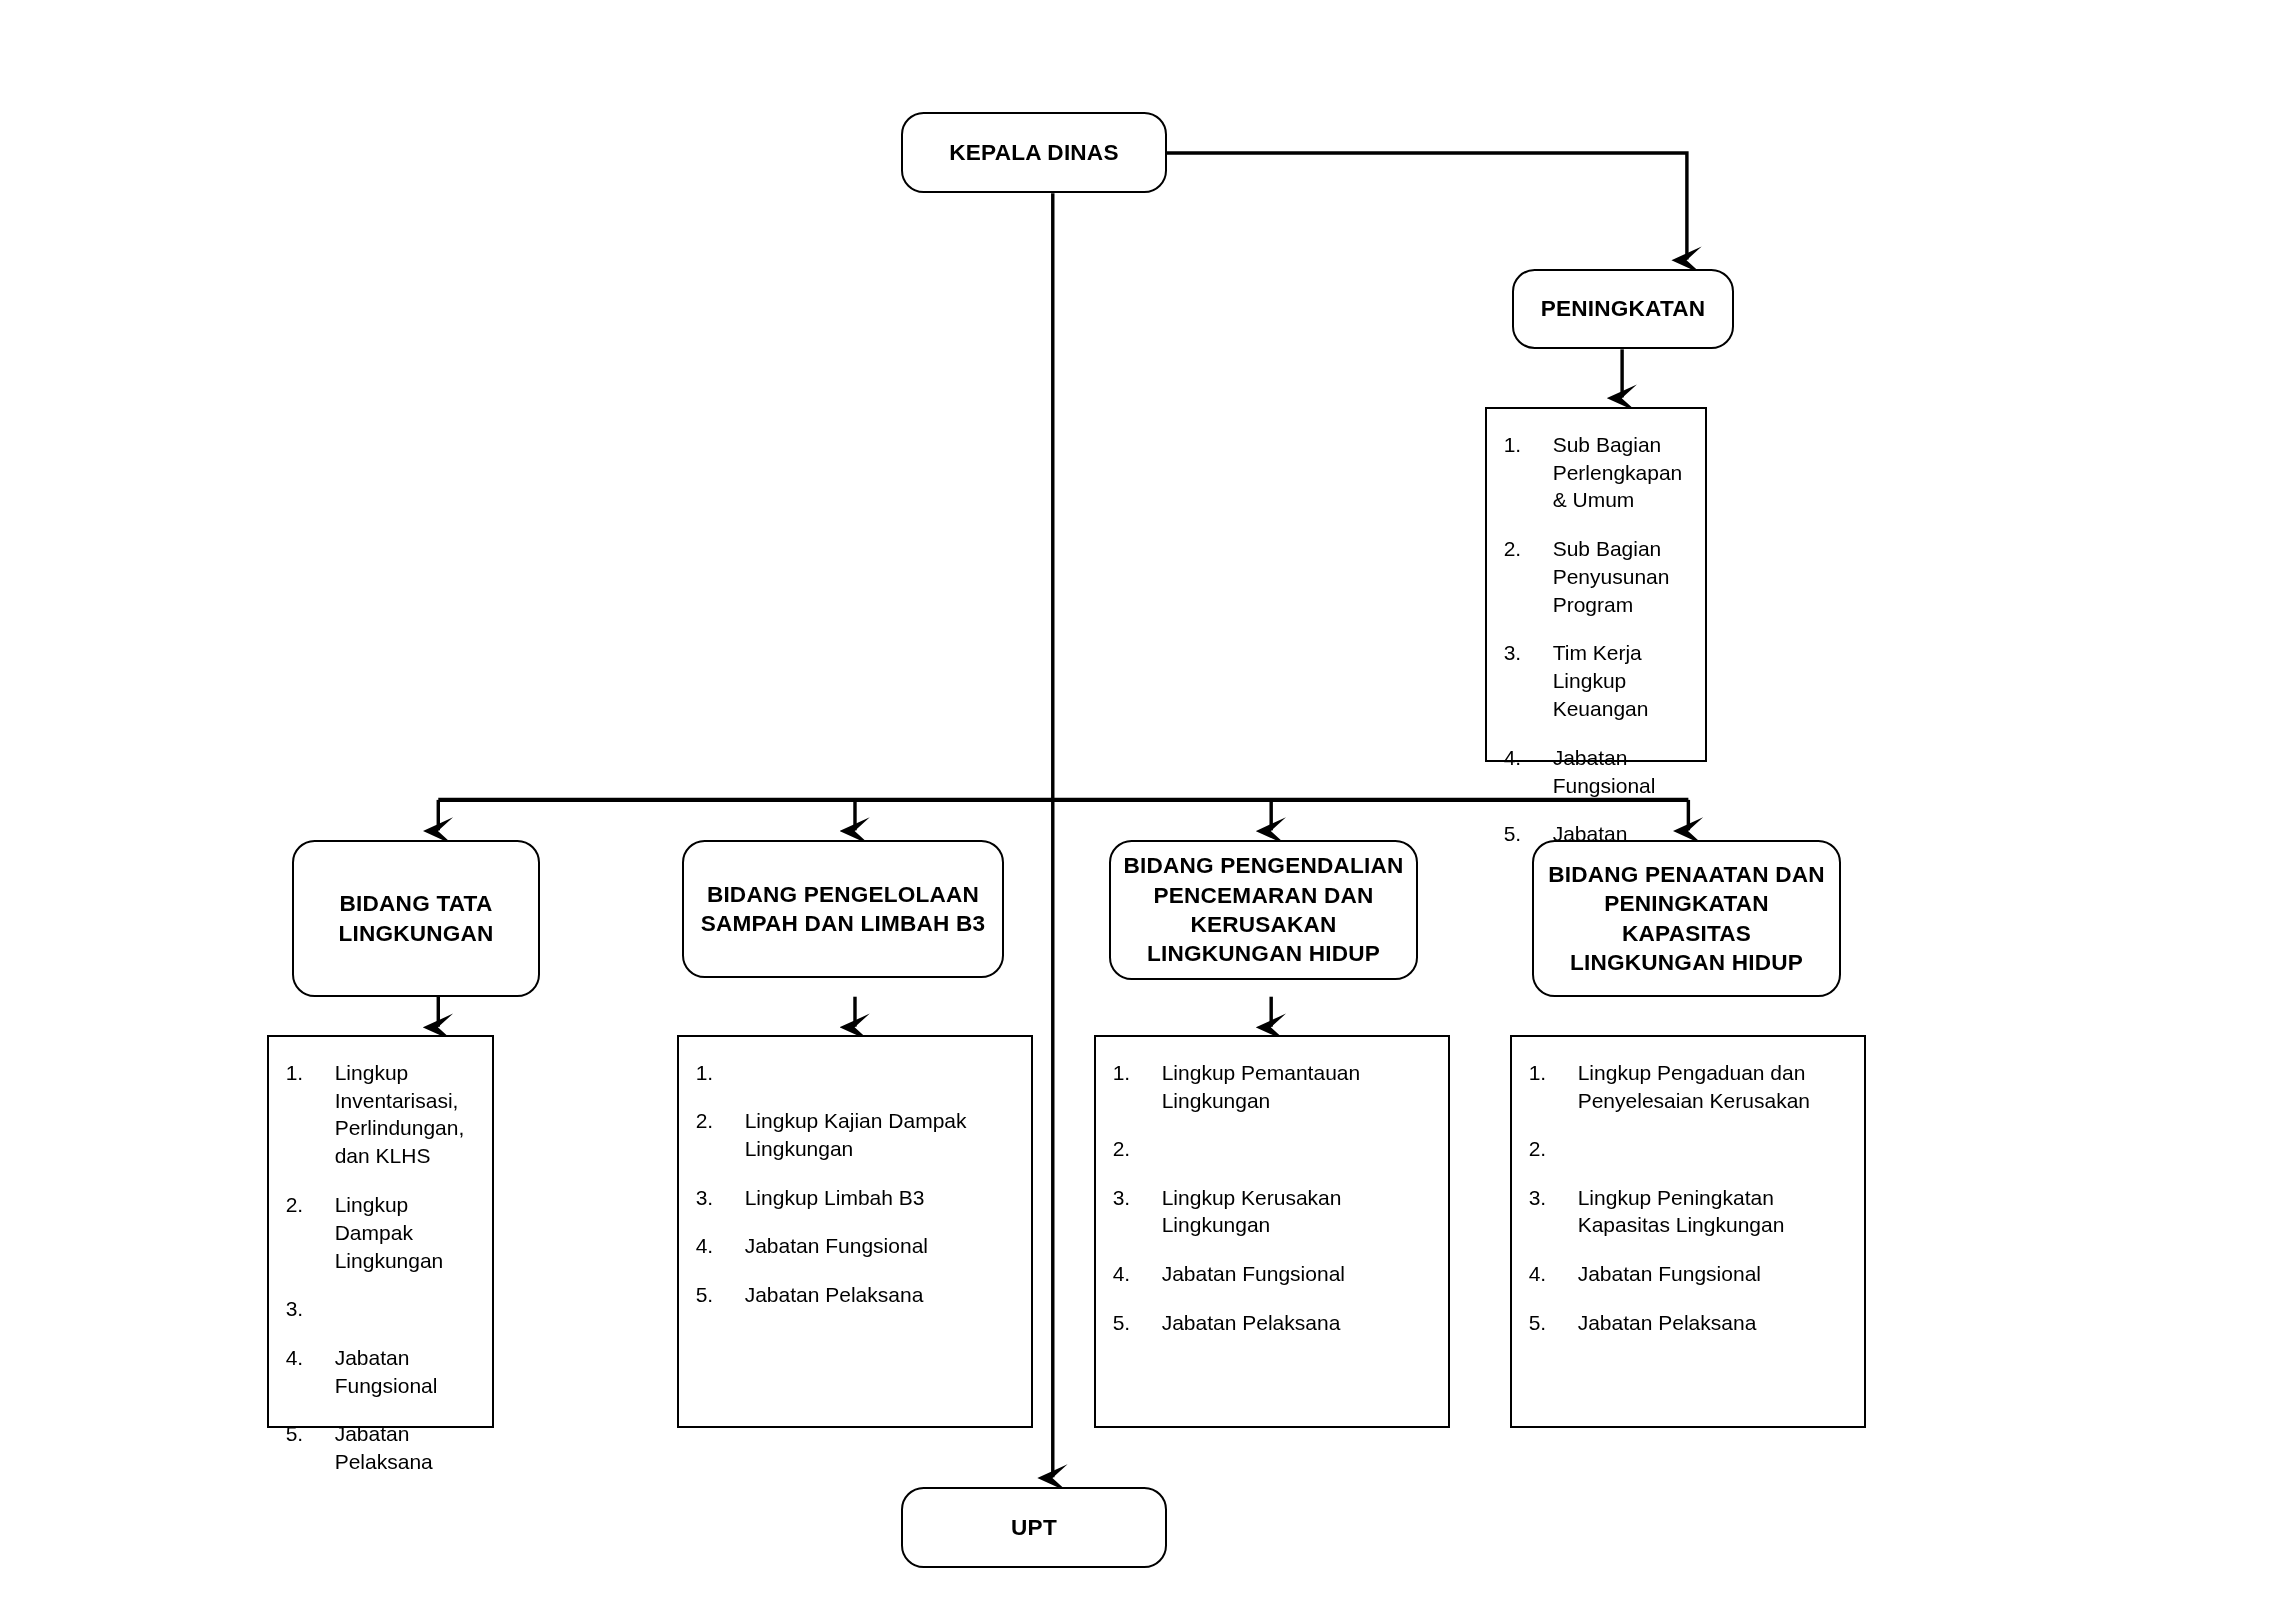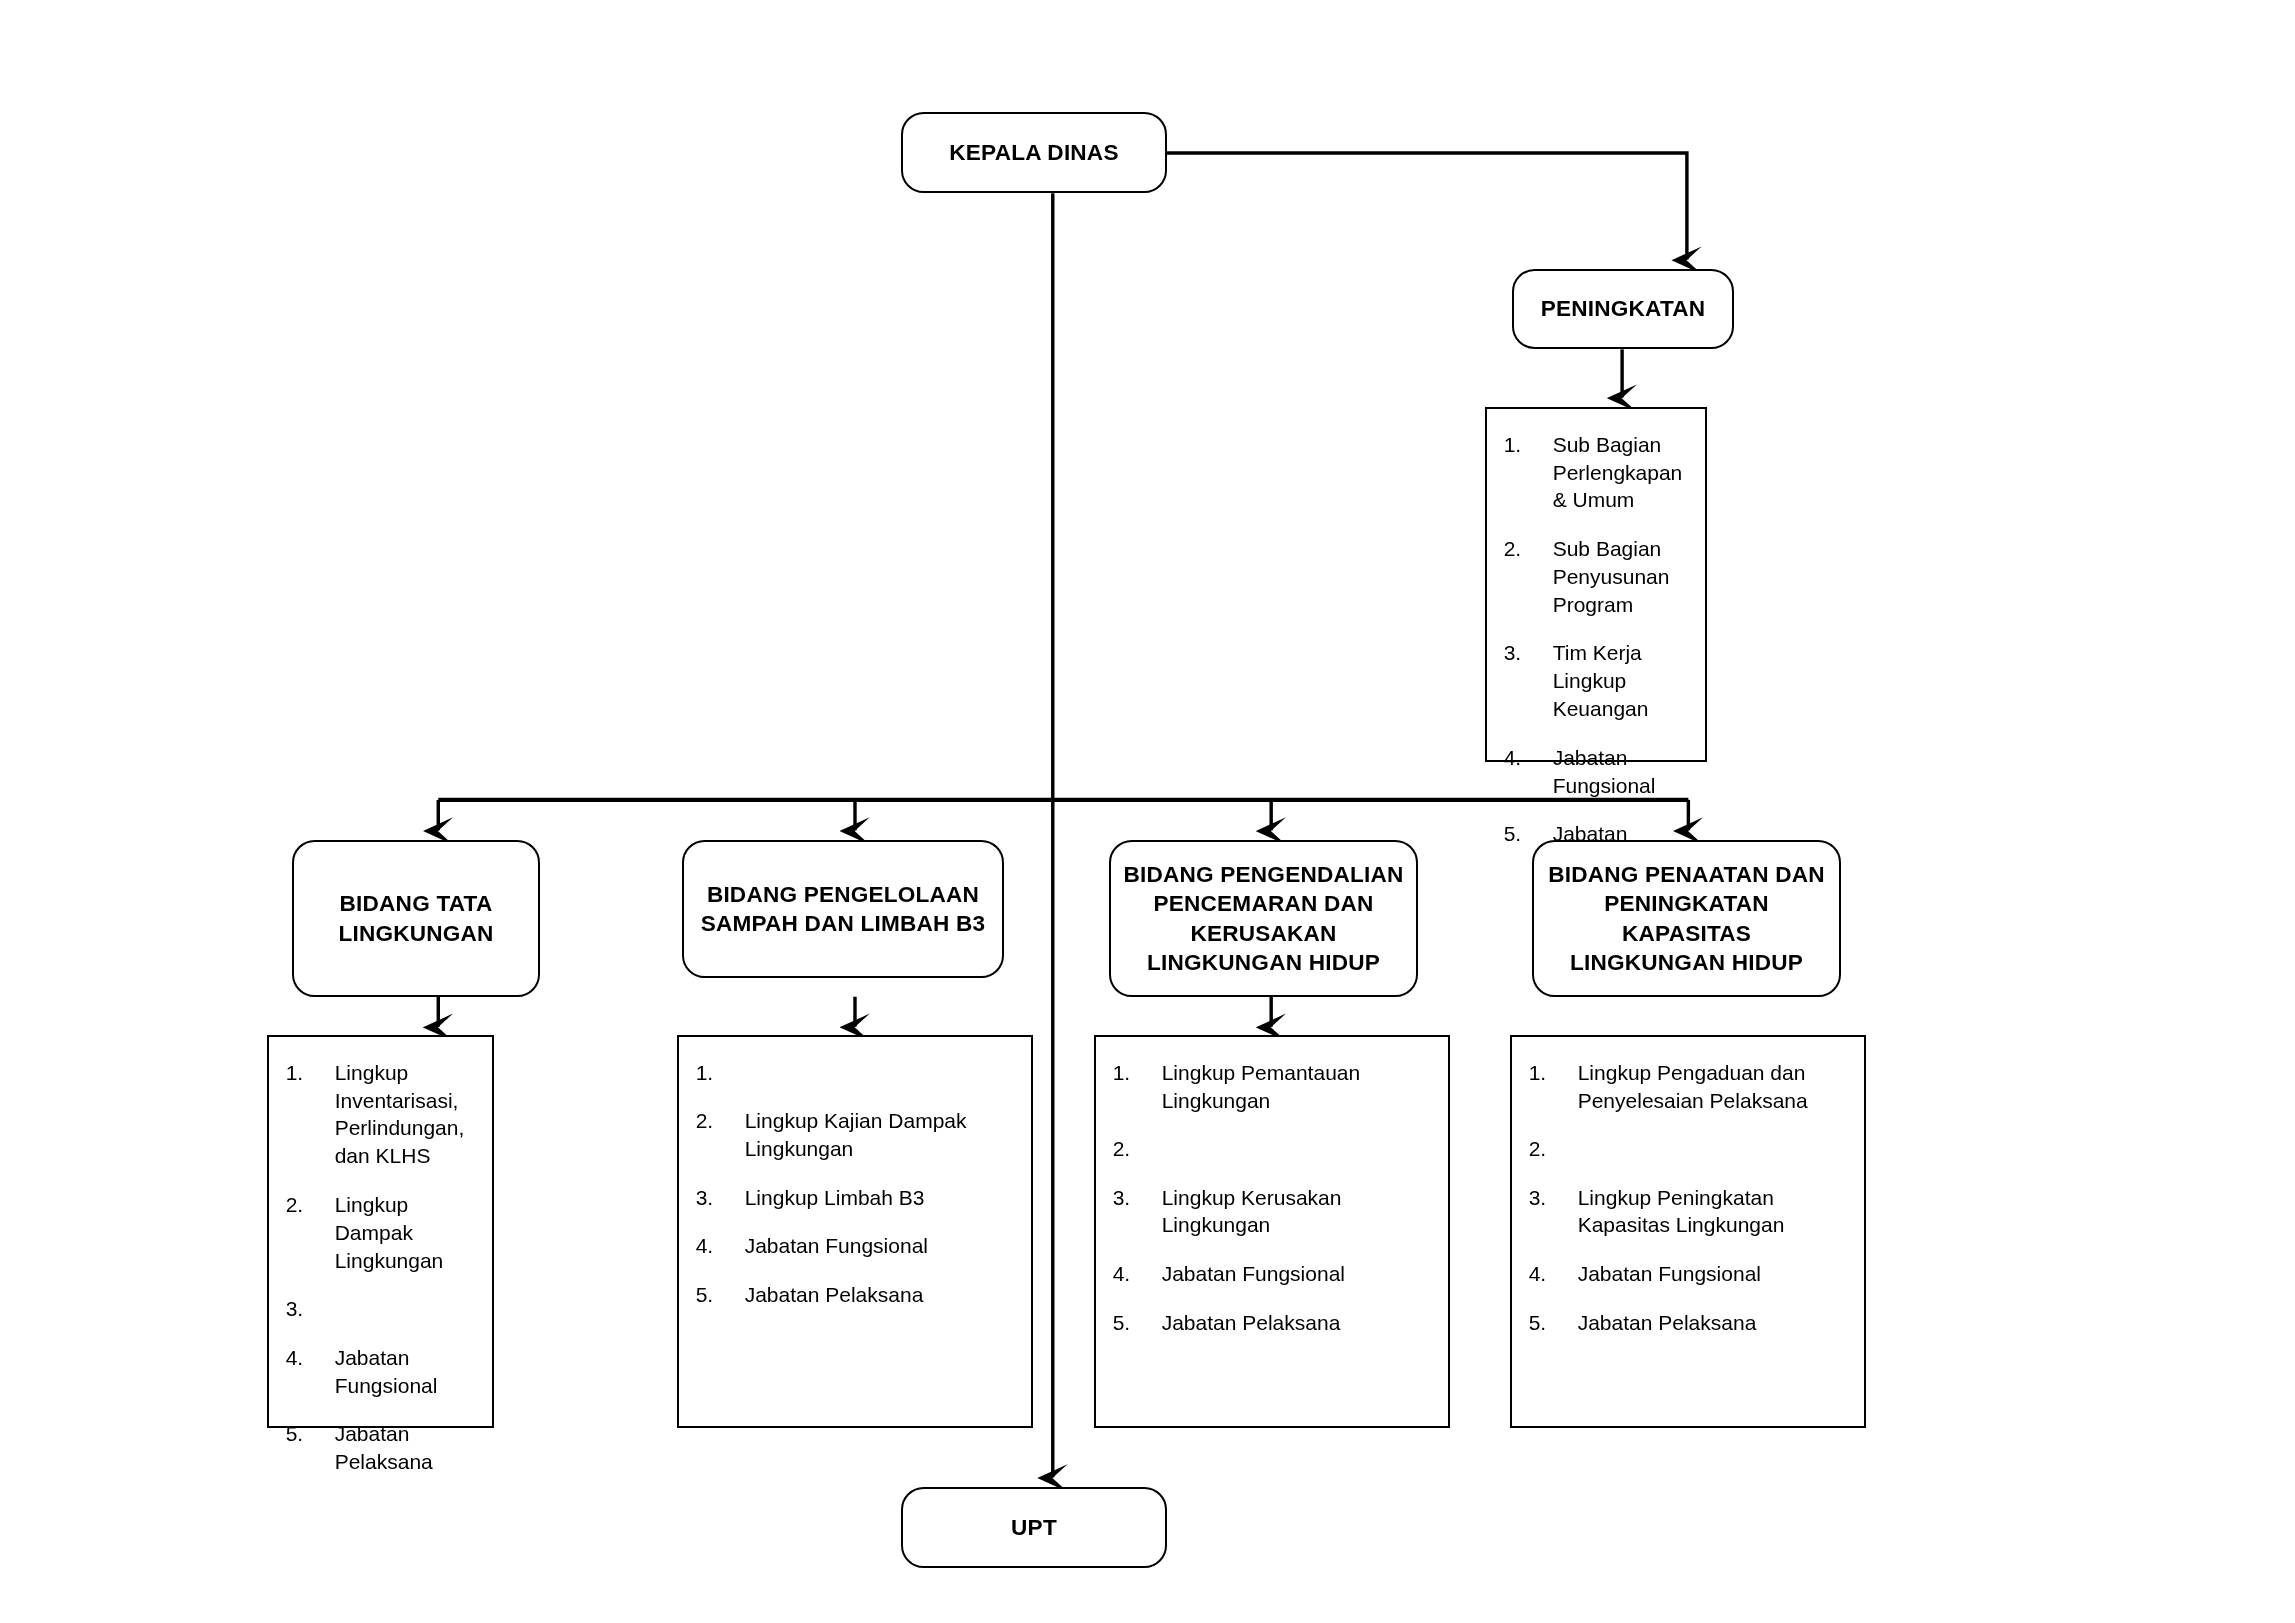--- a/index.html
+++ b/index.html
@@ -187,21 +187,21 @@
         <span class="li-num">4.</span>
         <span class="li-text">Jabatan Fungsional</span>
       </li>
       <li>
         <span class="li-num">5.</span>
         <span class="li-text">Jabatan Pelaksana</span>
       </li>
     </ol>
   </div>
 
-  <div class="node rounded" style="left:1109px; top:804px; width:309px; height:157px;">
+  <div class="node rounded" style="left:1109px; top:804px; width:309px; height:140px;">
     <div class="node-title">BIDANG PENGENDALIAN PENCEMARAN DAN KERUSAKAN LINGKUNGAN HIDUP</div>
   </div>
   <div class="list-box" style="left:1094px; top:999px; width:356px; height:393px;">
     <ol>
       <li>
         <span class="li-num">1.</span>
         <span class="li-text">Lingkup Pemantauan Lingkungan</span>
       </li>
       <li>
         <span class="li-num">2.</span>
@@ -221,21 +221,21 @@
     </ol>
   </div>
 
   <div class="node rounded" style="left:1532px; top:804px; width:309px; height:157px;">
     <div class="node-title">BIDANG PENAATAN DAN PENINGKATAN KAPASITAS LINGKUNGAN HIDUP</div>
   </div>
   <div class="list-box" style="left:1510px; top:999px; width:356px; height:393px;">
     <ol>
       <li>
         <span class="li-num">1.</span>
-        <span class="li-text">Lingkup Pengaduan dan Penyelesaian Pelaksana</span>
+        <span class="li-text">Lingkup Pengaduan dan Penyelesaian Kerusakan</span>
       </li>
       <li>
         <span class="li-num">2.</span>
       </li>
       <li>
         <span class="li-num">3.</span>
         <span class="li-text">Lingkup Peningkatan Kapasitas Lingkungan</span>
       </li>
       <li>
         <span class="li-num">4.</span>

